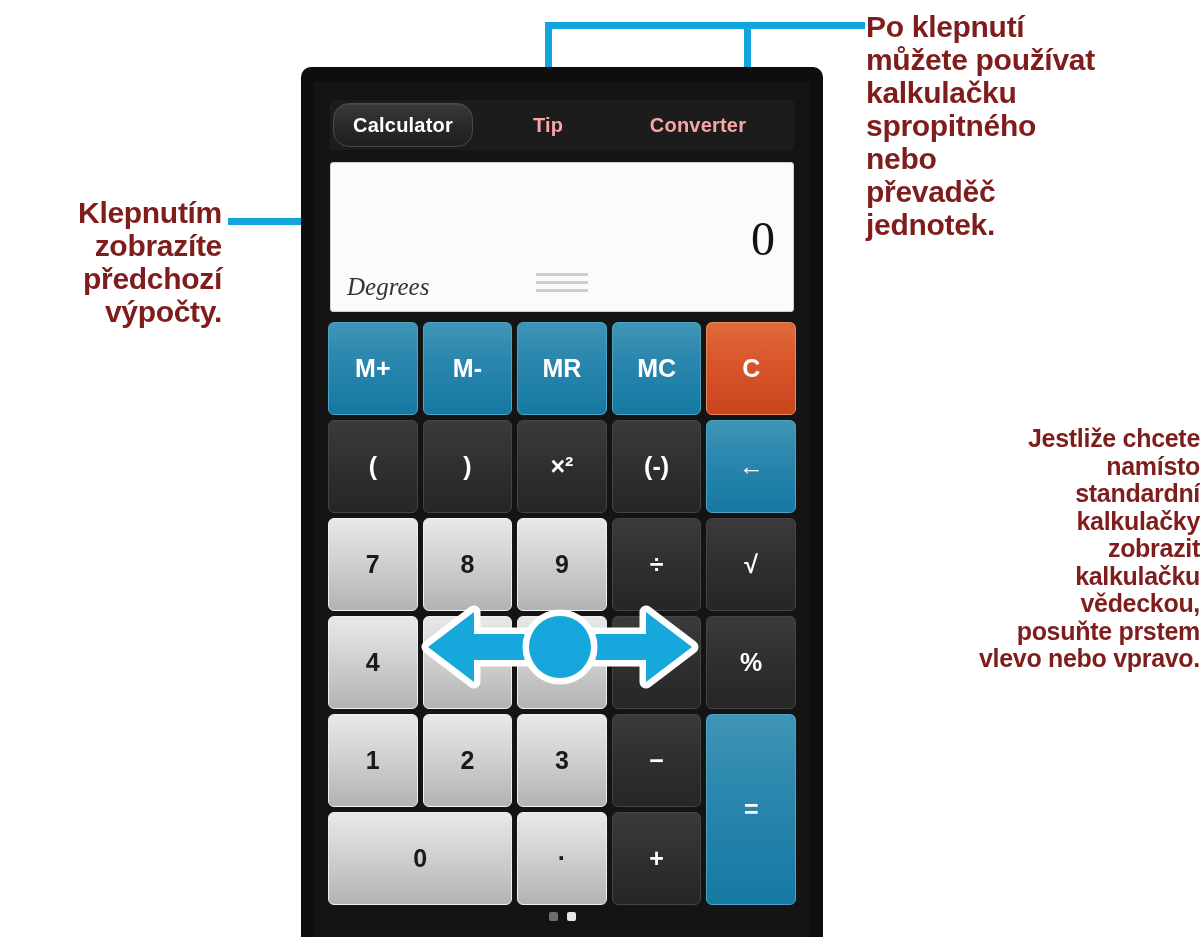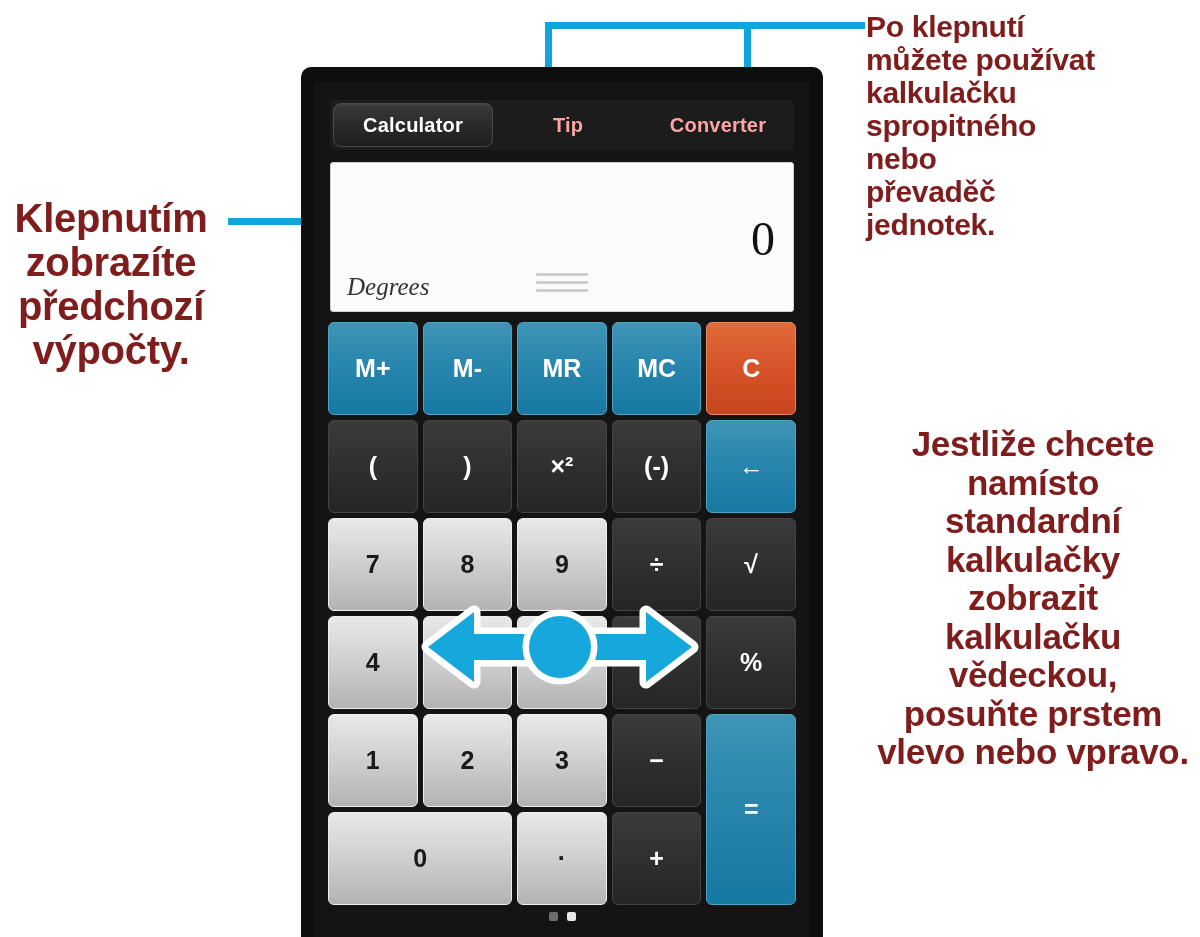--- a/index.html
+++ b/index.html
@@ -20,32 +20,32 @@
     position: absolute;
     color: #7f1d1d;
     font-weight: bold;
     font-family: "Liberation Sans", sans-serif;
     line-height: 1.10;
     letter-spacing: -0.3px;
     white-space: pre-line;
   }
   #ann-left {
     left: 0px; top: 196px; width: 222px;
-    text-align: center;
-    font-size: 40px;
+    text-align: right;
+    font-size: 30px;
   }
   #ann-top-right {
     left: 866px; top: 10px; width: 330px;
     text-align: left;
     font-size: 30px;
   }
   #ann-mid-right {
     left: 866px; top: 425px; width: 334px;
-    text-align: center;
-    font-size: 35px;
+    text-align: right;
+    font-size: 25px;
   }
 
   
   .callout { position: absolute; background: #12a4dc; }
 
   #callout-top-h   { left: 545px; top: 22px;  width: 320px; height: 7px; }
   #callout-top-v1  { left: 545px; top: 22px;  width: 7px;   height: 50px; }
   #callout-top-v2  { left: 744px; top: 22px;  width: 7px;   height: 52px; }
 
   #callout-left-h  { left: 228px; top: 218px; width: 341px; height: 7px; }
@@ -78,26 +78,26 @@
   }
   .tab {
     flex: 0 0 auto;
     display: flex; align-items: center; justify-content: center;
     font-size: 20px;
     color: #fca5a5;
     font-weight: bold;
     letter-spacing: 0.2px;
   }
   .tab.active {
-    width: 160px;
+    width: 140px;
     margin: 3px 0 3px 3px;
     color: #ffffff;
     background: linear-gradient(to bottom, #3a3a3a 0%, #2a2a2a 48%, #1f1f1f 100%);
     border: 1px solid #4a4a4a;
-    border-radius: 8px;
+    border-radius: 16px;
     box-shadow: 0 1px 0 rgba(255,255,255,0.07) inset;
   }
   #tab-tip { width: 150px; }
   #tab-converter { width: 150px; text-align: right; }
 
   
   #display {
     position: absolute;
     left: 16px; top: 80px;
     width: 464px; height: 150px;

